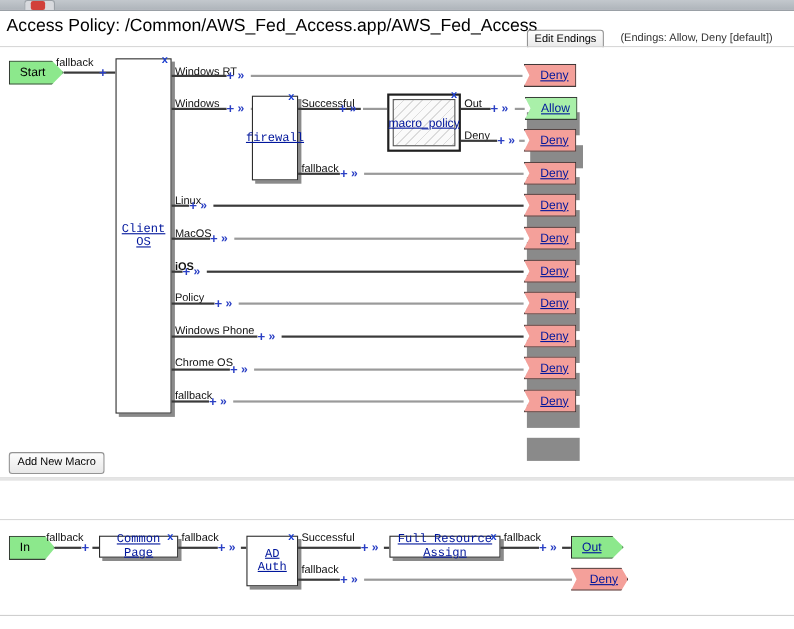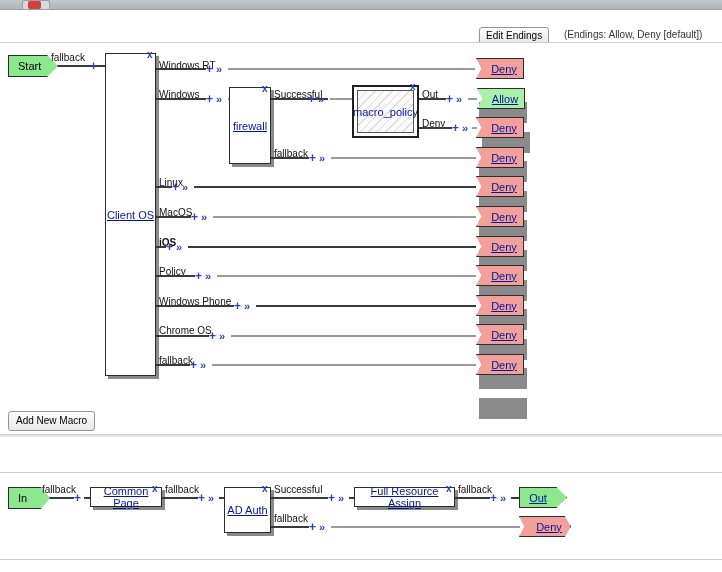--- a/index.html
+++ b/index.html
@@ -106,21 +106,21 @@
   }
   .term-out .lbl {
     font-size:11px; color:#00169c; text-decoration:underline; padding-right:10px;
   }
 
   
   .abox {
     position:absolute;
     background:#ffffff;
     border:1px solid #2d2d2d;
-    display:flex; align-items:center; justify-content:center;
+    display:flex; align-items:center; justify-content:center;font-family:Liberation Mono, monospace;
   }
   .abox .lbl {
     font-size:11px; color:#00169c; text-decoration:underline;
     text-align:center; line-height:12px;
   }
   .abox-shadow { position:absolute; background:#8a8a8a; }
 
   
   .mbox {
     position:absolute;
@@ -130,21 +130,21 @@
   }
   .mbox-inner {
     width:100%; height:100%;
     border:1px solid #555;
     background-color:#fafafa;
     background-image: repeating-linear-gradient(
       135deg, #dcdcdc 0px, #dcdcdc 1px, #fafafa 1px, #fafafa 6px);
     display:flex; align-items:center; justify-content:center;
   }
   .mbox .lbl {
-    font-size:11px; color:#00169c; 
+    font-size:11px; color:#00169c; text-decoration:underline;
   }
 
   
   .blabel {
     position:absolute; font-size:10px; color:#111; white-space:nowrap;
   }
 
   
   .xmark {
     position:absolute; font-size:10px; font-weight:bold; color:#1d3fd0;
@@ -172,20 +172,21 @@
 </head>
 <body>
 
 <div id="root">
 
   <div class="chrome-bar"></div>
   <div class="chrome-tab"></div>
   <div class="chrome-favicon"></div>
 
   <div class="hdr">
+    <div class="hdr-title">Access Policy: /Common/AWS_Fed_Access.app/AWS_Fed_Access</div>
     <button class="btn" id="edit-endings-btn">Edit Endings</button>
     <div class="hdr-note">(Endings: Allow, Deny [default])</div>
   </div>
   <div class="hr-line" style="top:42px;"></div>
 
   <div class="canvas" style="top:43px; height:355px;">
 
     <div class="term-start" style="left:8px; top:12px; width:50px; height:22px;">
       <span class="lbl">Start</span>
     </div>

